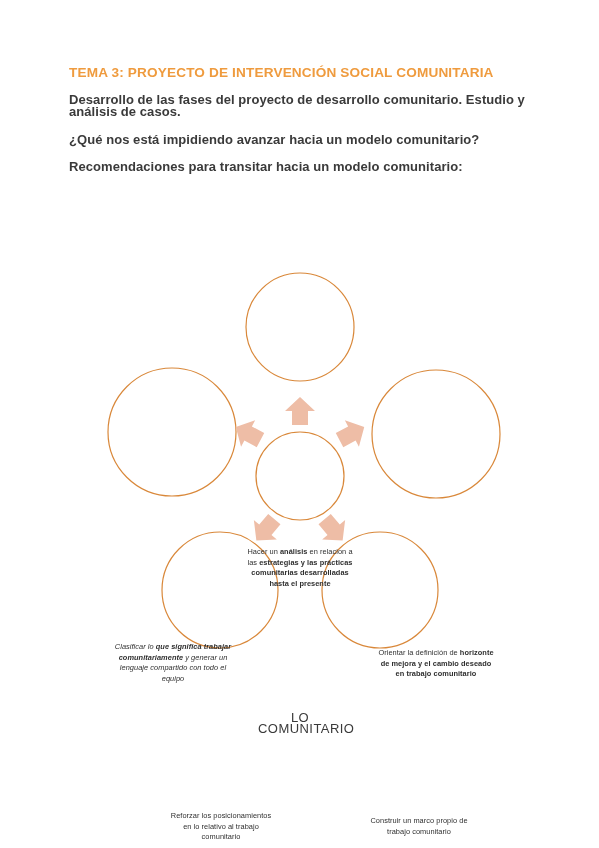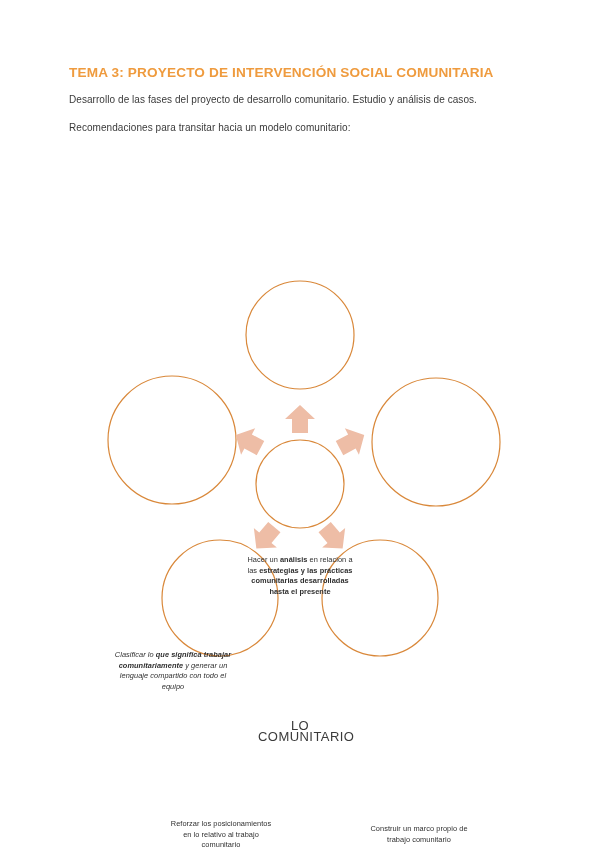--- a/index.html
+++ b/index.html
@@ -35,34 +35,34 @@
     font-size: 13.6px;
     font-weight: bold;
     letter-spacing: 0.15px;
     color: #ef9b3e;
     line-height: 17px;
     margin: 0 0 13px 0;
     white-space: nowrap;
   }
 
   .doc-line {
-    font-size: 10px;
-    font-weight: normal;
+    font-size: 13px;
+    font-weight: bold;
     color: #3a3a3a;
     line-height: 12px;
     margin: 0 0 15.5px 0;
     letter-spacing: 0.06px;
   }
   .doc-line.last { margin-bottom: 4px; }
 
   
   .diagram {
     position: absolute;
     left: 0;
-    top: 252px;
+    top: 244px;
     width: 599px;
     height: 430px;
   }
   .diagram svg { display: block; }
 
   .node-text {
     position: absolute;
     text-align: center;
     color: #2f2f2f;
     line-height: 10.6px;
@@ -89,20 +89,21 @@
   }
 </style>
 </head>
 <body>
 
 <div class="page">
 
   <div class="head-block">
     <h1 class="doc-title">TEMA 3: PROYECTO DE INTERVENCIÓN SOCIAL COMUNITARIA</h1>
     <p class="doc-line">Desarrollo de las fases del proyecto de desarrollo comunitario. Estudio y análisis de casos.</p>
+    <p class="doc-line">¿Qué nos está impidiendo avanzar hacia un modelo comunitario?</p>
     <p class="doc-line last">Recomendaciones para transitar hacia un modelo comunitario:</p>
   </div>
 
   <div class="diagram">
 
     <svg width="599" height="430" viewBox="0 0 599 430">
 
       <circle cx="300" cy="83" r="54" fill="#ffffff" stroke="#d9883a" stroke-width="1.2"></circle>
       <circle cx="436" cy="190" r="64" fill="#ffffff" stroke="#d9883a" stroke-width="1.2"></circle>
       <circle cx="172" cy="188" r="64" fill="#ffffff" stroke="#d9883a" stroke-width="1.2"></circle>
@@ -129,20 +130,21 @@
           <path d="M0,-15 L15,-1 L8,-1 L8,13 L-8,13 L-8,-1 L-15,-1 Z"></path>
         </g>
 
         <g transform="translate(249,190) rotate(-62)">
           <path d="M0,-15 L15,-1 L8,-1 L8,13 L-8,13 L-8,-1 L-15,-1 Z"></path>
         </g>
       </g>
     </svg>
 
     <div class="node-text nt-top"><span>Hacer un </span><b>análisis</b><span> en relacion a las </span><b>estrategias y las prácticas comunitarias desarrolladas hasta el presente</b></div>
+    <div class="node-text nt-right"><span>Orientar la definición de </span><b>horizonte de mejora y el cambio deseado en trabajo comunitario</b></div>
     <div class="node-text nt-bright"><span>Construir un marco propio de trabajo comunitario</span></div>
     <div class="node-text nt-bleft"><span>Reforzar los posicionamientos en lo relativo al trabajo comunitario</span></div>
     <div class="node-text nt-left"><span>Clasificar lo </span><b>que significa trabajar comunitariamente</b><span> y generar un lenguaje compartido con todo el equipo</span></div>
 
     <div class="node-text nt-center">
       <span>LO</span><br>
       <span>COMUNITARIO</span>
     </div>
 
   </div>

